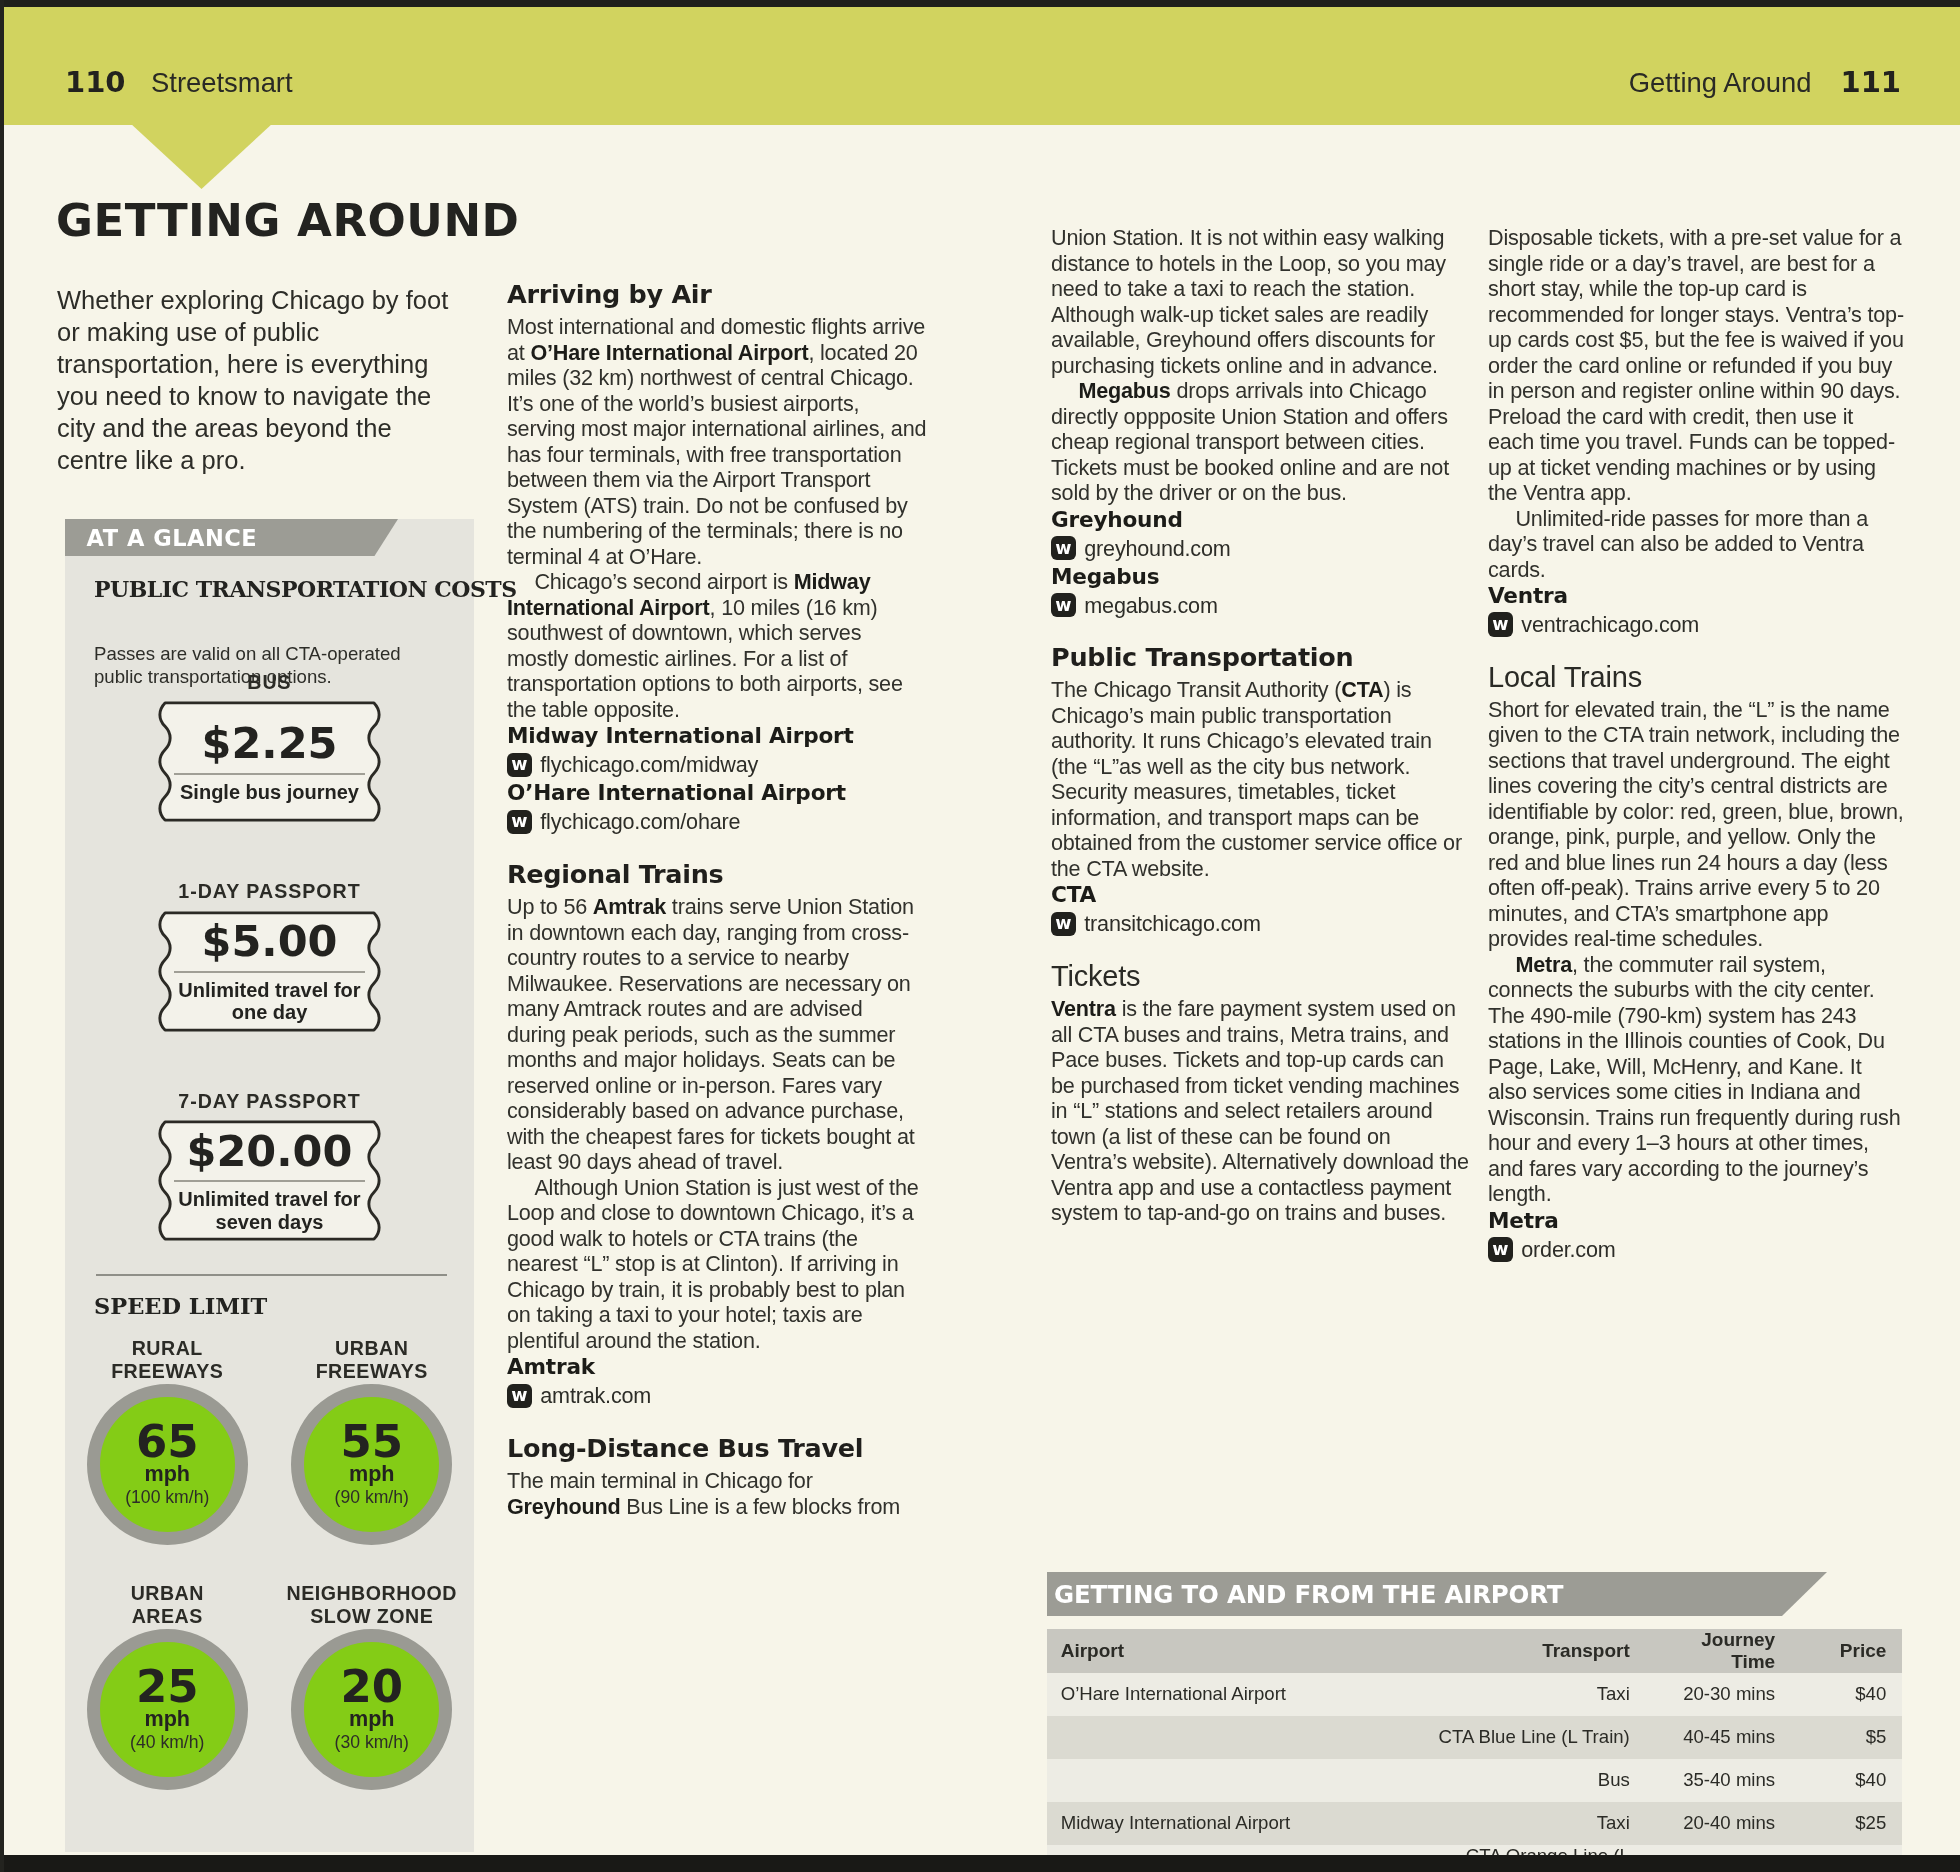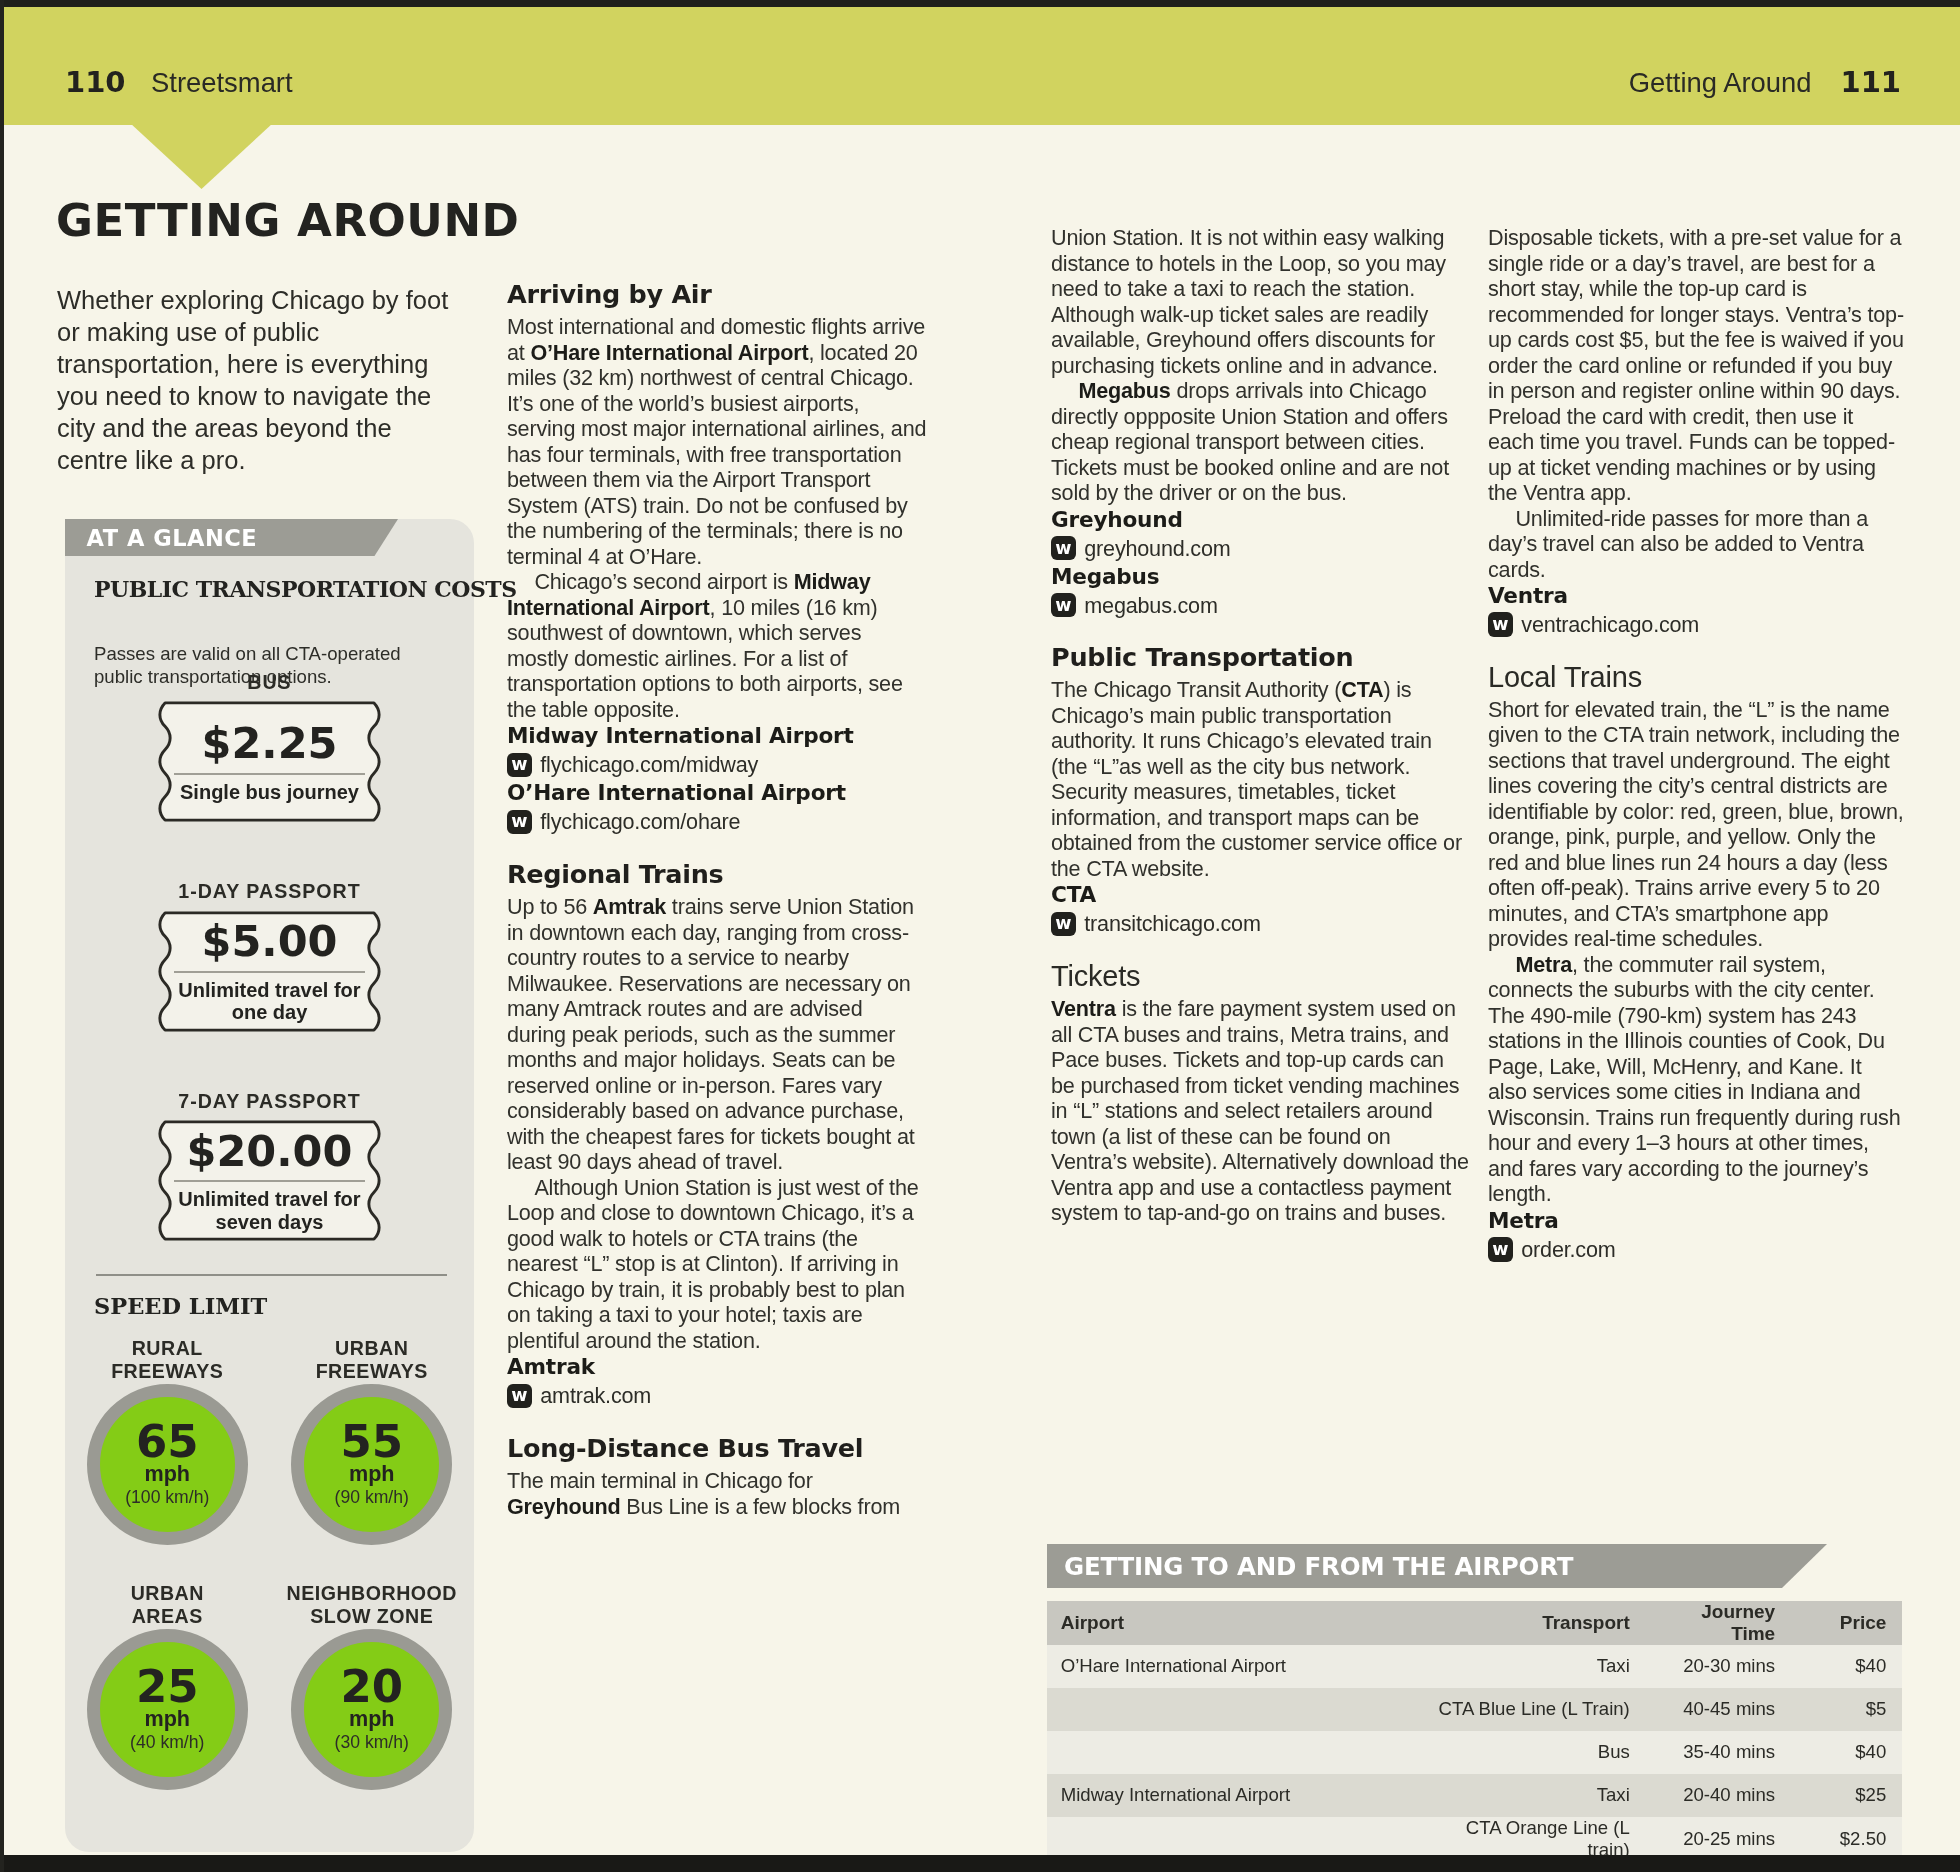--- a/index.html
+++ b/index.html
@@ -17,21 +17,21 @@
   .hleft .sectionname{margin-left:25.5px;}
   .hright .pagenum{margin-left:29px;}
   .header-triangle{position:absolute;left:130px;top:123px;width:143px;height:66px;background:var(--accent,#d1d35f);
       clip-path:polygon(0 0,100% 0,50% 100%);}
 
   #title{position:absolute;left:56px;top:194px;margin:0;font-family:"DejaVu Sans",sans-serif;
       font-weight:800;font-size:45px;letter-spacing:0.5px;color:#232320;}
   #intro{position:absolute;left:57px;top:284px;width:396px;font-size:25.5px;line-height:32px;color:#2d2d28;}
 
   
-  #glance{position:absolute;left:65px;top:519px;width:409px;height:1333px;background:var(--panel,#e5e4dd);border-radius:24px;}
+  #glance{position:absolute;left:65px;top:519px;width:409px;height:1333px;background:var(--panel,#e5e4dd);}
   .glance-banner{position:absolute;left:0;top:0;width:333px;height:37px;background:var(--bannergray,#9c9c95);
       color:#fff;font-family:"DejaVu Sans",sans-serif;font-weight:800;font-size:22.5px;letter-spacing:0.5px;
       display:flex;align-items:center;padding-left:21.6px;box-sizing:border-box;
       clip-path:polygon(0 0,100% 0,calc(100% - 23.5px) 100%,0 100%);}
   .costs-h{position:absolute;left:29px;top:57px;font-family:"DejaVu Serif",serif;font-weight:700;
       font-size:22px;letter-spacing:-0.5px;white-space:nowrap;color:#232320;}
   .costs-note{position:absolute;left:29px;top:88px;width:323px;font-size:18.6px;line-height:22.5px;color:#2d2d28;margin-top:36px;}
   #tickets{position:absolute;left:0;top:153px;right:0;}
   .ticket-label{text-align:center;font-size:19.6px;font-weight:600;letter-spacing:1px;color:#2b2b26;
       line-height:21.6px;margin-bottom:5.9px;}
@@ -72,22 +72,22 @@
   .link-row{display:flex;align-items:center;gap:8.8px;line-height:29px;}
   .wicon{width:24.5px;height:24.5px;background:#21211d;color:#fff;border-radius:5.9px;display:inline-flex;
       align-items:center;justify-content:center;font-weight:800;font-size:17.6px;flex:none;
       font-family:"DejaVu Sans",sans-serif;}
   .link-url{font-size:21.6px;color:#2d2d28;}
 
   
   #airport{position:absolute;left:1047px;top:1544px;width:855px;z-index:3;}
   .table-banner{width:780px;height:44px;background:var(--bannergray,#9c9c95);color:#fff;
       font-family:"DejaVu Sans",sans-serif;font-weight:800;font-size:24.5px;letter-spacing:-0.2px;
-      display:flex;align-items:center;padding-left:17px;box-sizing:border-box;
-      clip-path:polygon(0 0,100% 0,calc(100% - 45px) 100%,0 100%);}
+      display:flex;align-items:center;padding-left:7px;box-sizing:border-box;
+      clip-path:polygon(0 0,100% 0,calc(100% - 45px) 100%,0 100%);margin-top:28px;}
   #airport table{border-collapse:collapse;width:100%;margin-top:12.7px;font-size:18.6px;color:#2b2b26;table-layout:fixed;}
   #airport th{height:43px;background:#c8c7c0;font-weight:700;font-size:19px;text-align:right;padding:0 15.7px;}
   #airport th:first-child{text-align:left;padding-left:13.7px;}
   #airport td{height:43px;padding:0 15.7px;text-align:right;}
   #airport td:first-child{text-align:left;padding-left:13.7px;}
   #airport tr.light td{background:#edece4;}
   #airport tr.dark td{background:#dbdad1;}
   #airport col.c1{width:42%;} #airport col.c2{width:28%;} #airport col.c3{width:17%;} #airport col.c4{width:13%;}
 </style>
 </head>

